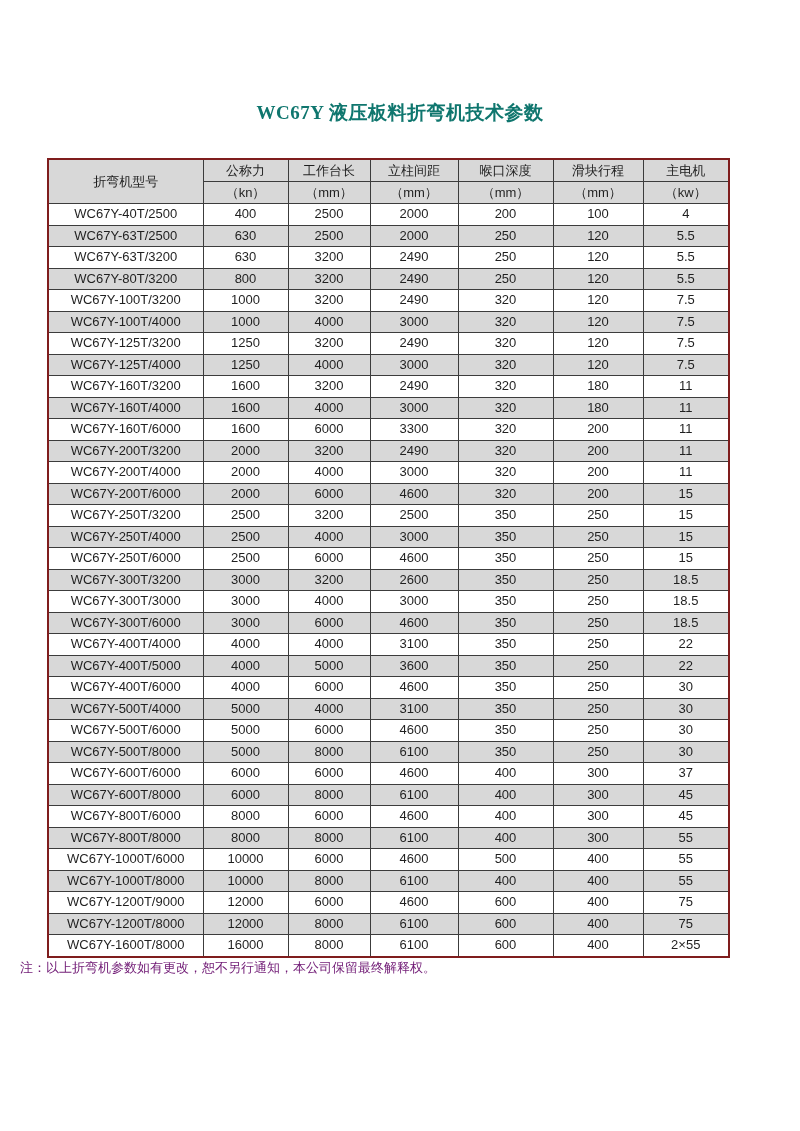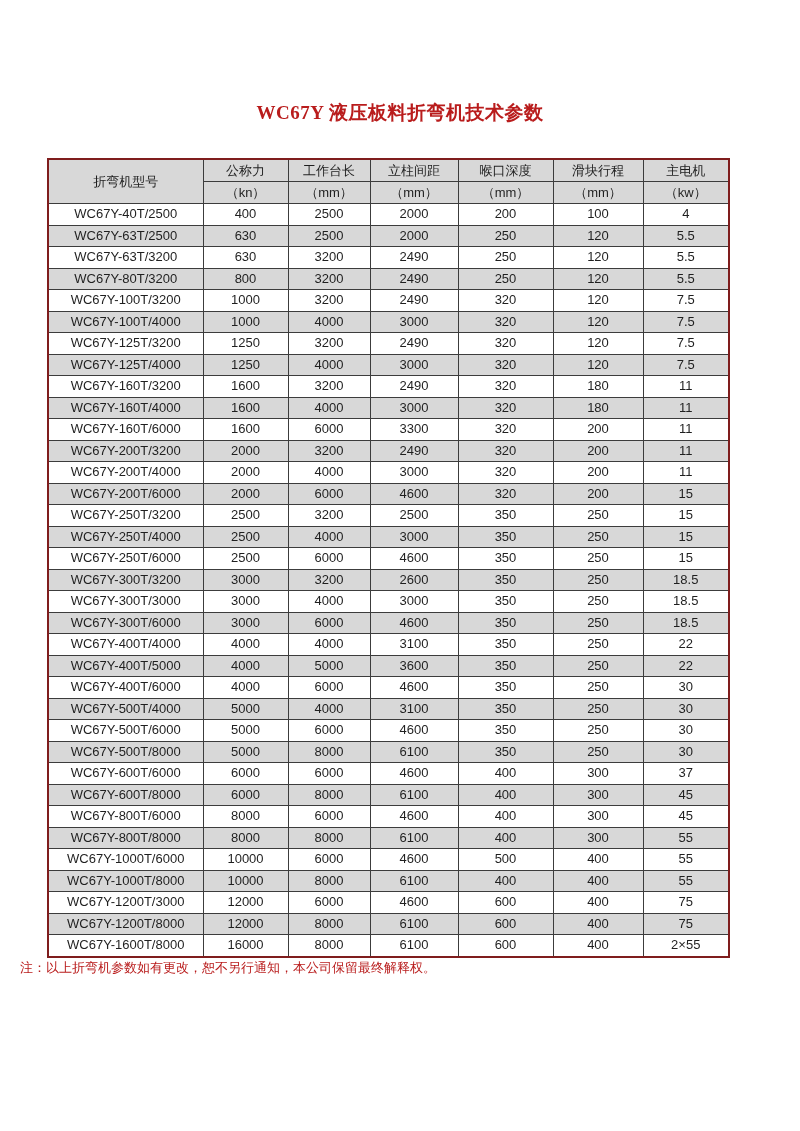--- a/index.html
+++ b/index.html
@@ -16,21 +16,21 @@
     position: absolute;
     top: 100px;
     left: 0;
     width: 100%;
     margin: 0;
     text-align: center;
     font-family: "Liberation Serif", "DejaVu Serif", serif;
     font-size: 19px;
     font-weight: bold;
     letter-spacing: 0.5px;
-    color: #b91c1c;
+    color: #0f766e;
   }
   .spec-table {
     position: absolute;
     left: 47px;
     top: 158px;
     width: 681px;
     border-collapse: collapse;
     table-layout: fixed;
     border: 2px solid #7f1d1d;
   }
@@ -57,21 +57,21 @@
   }
   .spec-table tbody tr:nth-child(even) td {
     background: #d8d8d8;
   }
   .note {
     position: absolute;
     left: 20px;
     top: 959px;
     margin: 0;
     font-size: 13px;
-    color: #b91c1c;
+    color: #701a75;
   }
 </style>
 </head>
 <body>
 
 <div class="page">
 
   <h1 class="title">WC67Y 液压板料折弯机技术参数</h1>
 
   <table class="spec-table">
@@ -386,21 +386,21 @@
         <tr>
           <td>WC67Y-1000T/8000</td>
           <td>10000</td>
           <td>8000</td>
           <td>6100</td>
           <td>400</td>
           <td>400</td>
           <td>55</td>
         </tr>
         <tr>
-          <td>WC67Y-1200T/3000</td>
+          <td>WC67Y-1200T/9000</td>
           <td>12000</td>
           <td>6000</td>
           <td>4600</td>
           <td>600</td>
           <td>400</td>
           <td>75</td>
         </tr>
         <tr>
           <td>WC67Y-1200T/8000</td>
           <td>12000</td>

